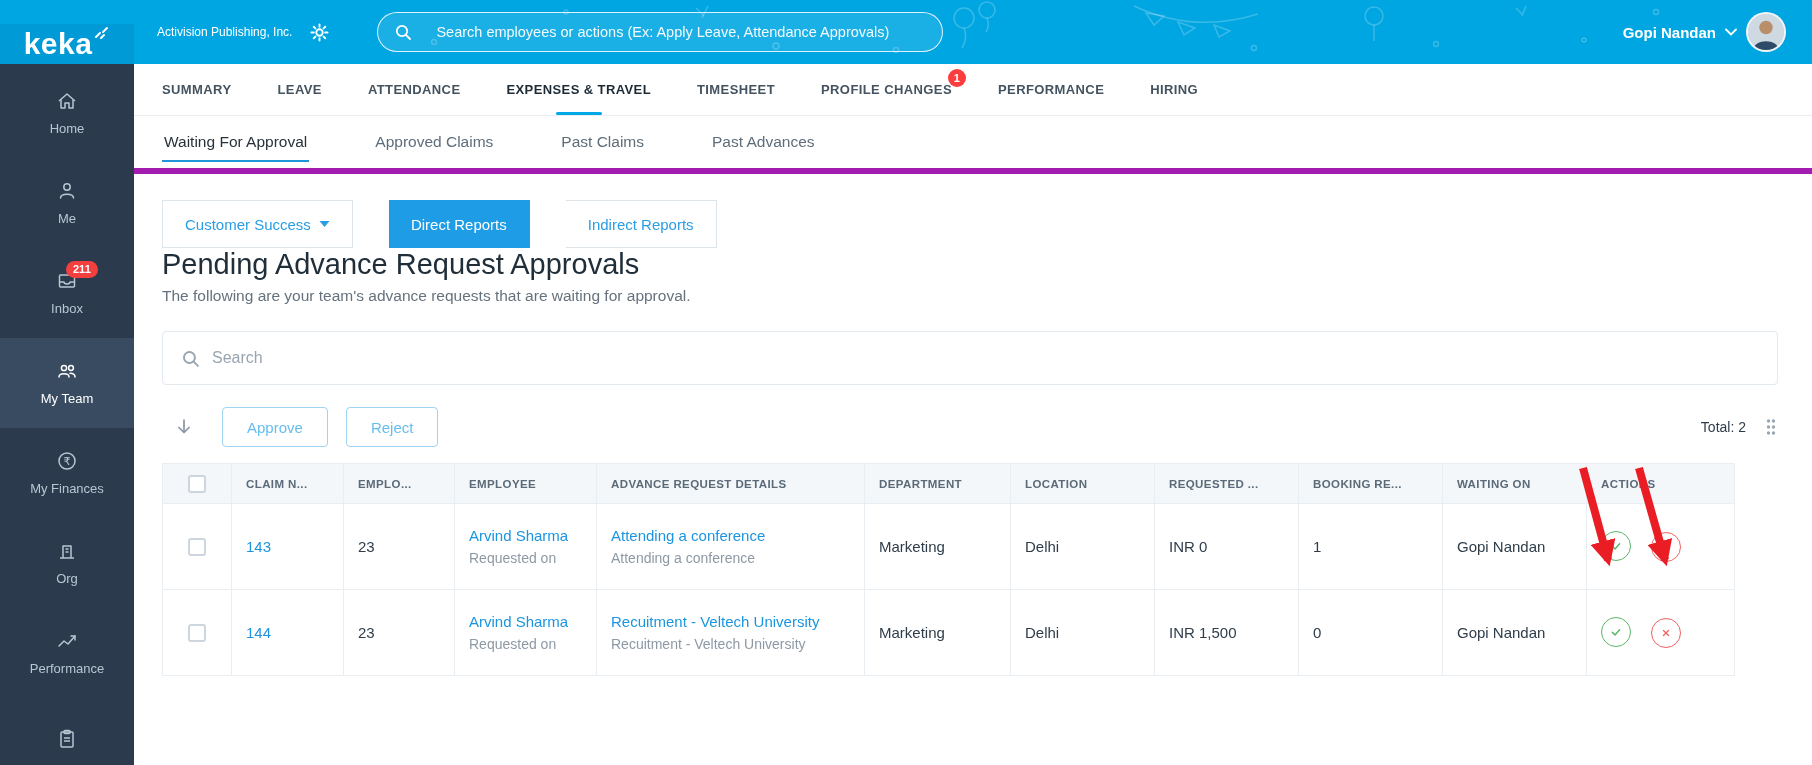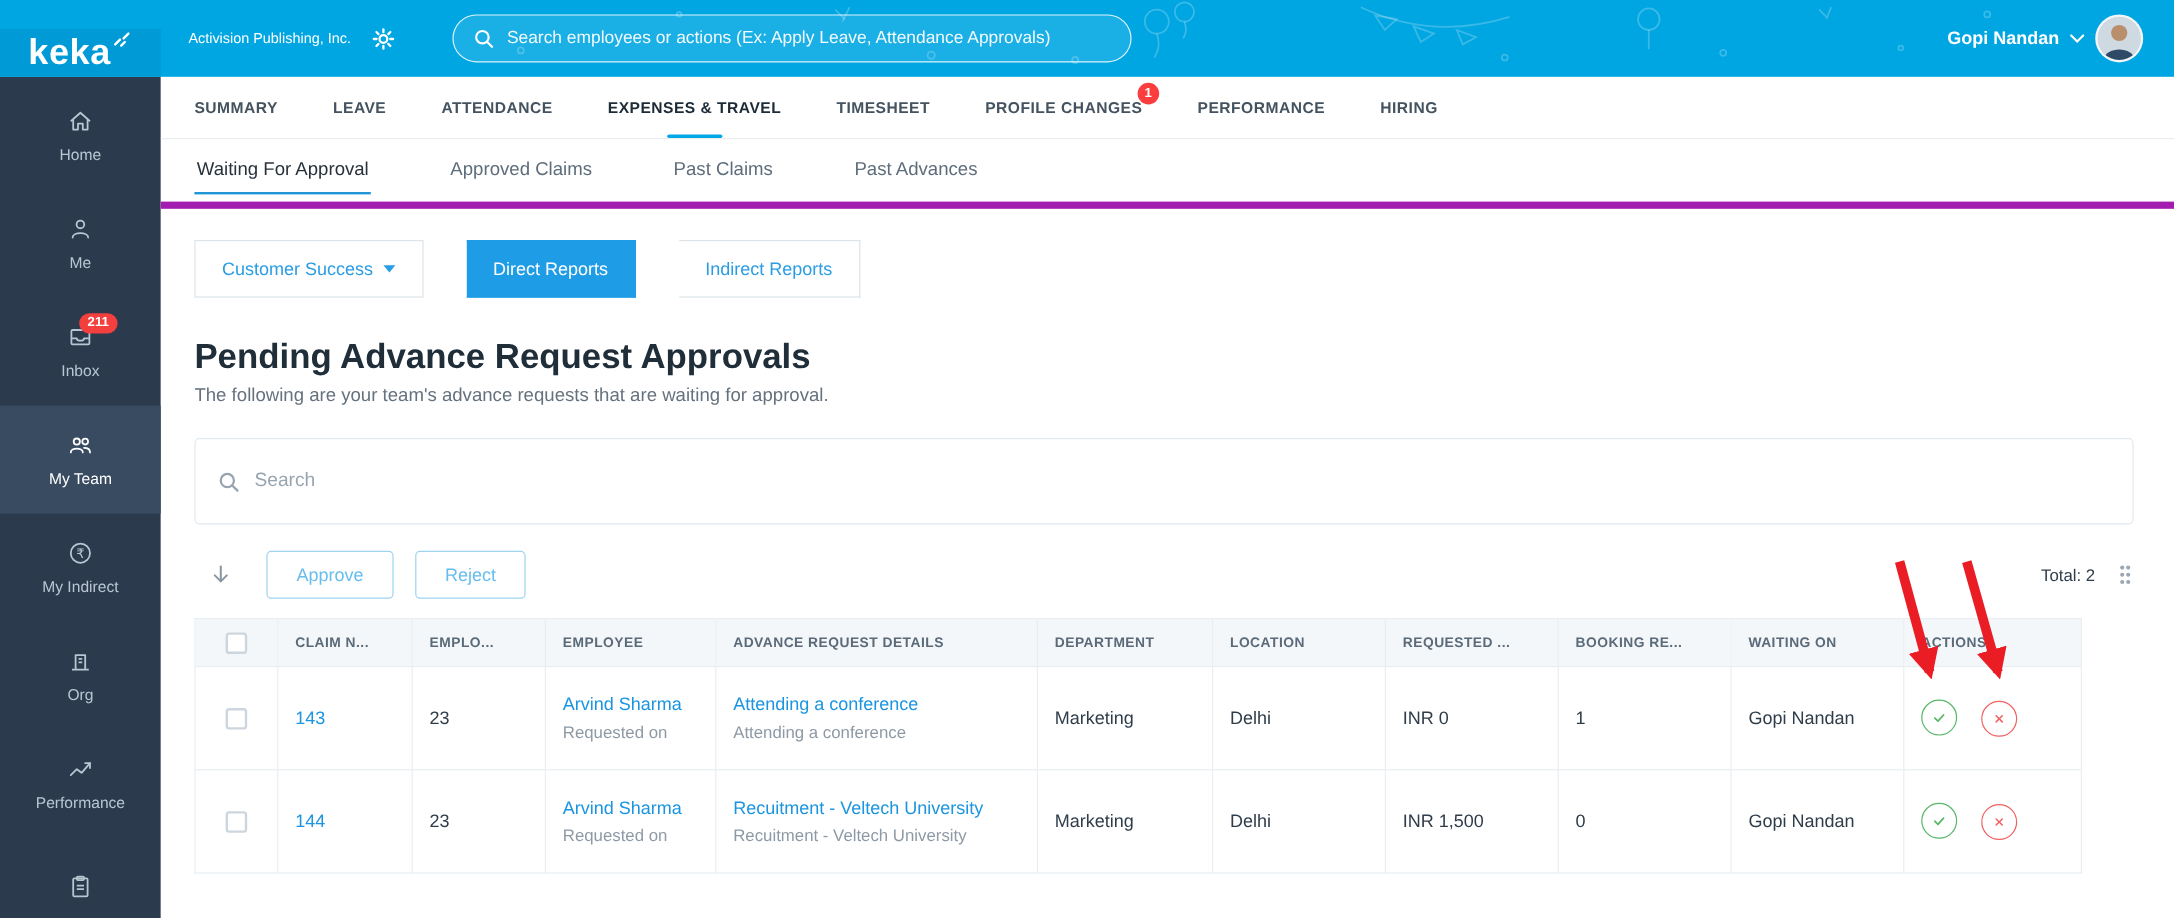--- a/index.html
+++ b/index.html
@@ -13,21 +13,21 @@
   .logo-inner { position: relative; display: flex; align-items: flex-start; }
   .logo-text { color: #fff; font-size: 30px; font-weight: bold; letter-spacing: .5px; line-height: 1; }
   .sparks { margin-left: 2px; margin-top: -4px; }
   .topbar-main { flex: 1; display: flex; align-items: center; padding: 0 26px 0 23px; position: relative; color: #fff; }
   .deco { position: absolute; inset: 0; width: 100%; height: 100%; pointer-events: none; }
   .company { position: relative; z-index: 2; font-size: 12px; font-weight: 500; white-space: nowrap; }
   .gear-btn { position: relative; z-index: 2; margin-left: 18px; display: flex; cursor: pointer; }
   .header-search { position: relative; z-index: 2; margin-left: 48px; width: 566px; height: 40px;
     border: 1px solid rgba(255,255,255,.85); background: rgba(255,255,255,.10); border-radius: 20px;
     display: flex; align-items: center; padding: 0 16px; }
-  .header-search input { flex: 1; margin-left: 10px; background: transparent; border: none; outline: none;
+  .header-search input { flex: 1; margin-left: 24px; background: transparent; border: none; outline: none;
     color: #fff; font-size: 14.5px; font-family: inherit; }
   .header-search input::placeholder { color: rgba(255,255,255,.95); }
   .user { position: relative; z-index: 2; margin-left: auto; display: flex; align-items: center; gap: 9px; cursor: pointer; }
   .user-name { font-size: 15px; font-weight: 600; }
   .avatar { width: 40px; height: 40px; border-radius: 50%; border: 2px solid rgba(255,255,255,.75);
     background: #cfd9e2; overflow: hidden; display: flex; align-items: center; justify-content: center; }
 
   
   .body-row { flex: 1; display: flex; min-height: 0; }
 
@@ -60,24 +60,24 @@
 
   .content { flex: 1; padding: 0 28px; overflow: hidden; }
 
   .filters { margin-top: 26px; display: inline-flex; gap: 36px; }
   .seg { height: 48px; display: flex; align-items: center; justify-content: center; padding: 0 22px;
     border: 1px solid #dde4ea; background: #fff; color: #2a9de4; font-size: 15px; cursor: pointer; white-space: nowrap; }
   .seg + .seg { border-left: none; }
   .seg.active { background: #1e9ce6; border-color: #1e9ce6; color: #fff; }
   .seg .caret { margin-left: 8px; display: flex; }
 
-  .page-title { margin-top: 34px; font-size: 29px; font-weight: 700; color: #202e3a; }
+  .page-title { font-size: 29px; font-weight: 400; color: #202e3a; }
   .page-subtitle { margin-top: 6px; font-size: 15.5px; color: #65727e; }
 
-  .search-box { margin-top: 26px; width: 1616px; height: 72px; border: 1px solid #e2e9ef; border-radius: 4px;
+  .search-box { margin-top: 26px; width: 1616px; height: 54px; border: 1px solid #e2e9ef; border-radius: 4px;
     display: flex; align-items: center; padding: 0 18px; background: #fff; }
   .search-box input { flex: 1; margin-left: 12px; border: none; outline: none; font-size: 16px;
     color: #33414e; font-family: inherit; }
   .search-box input::placeholder { color: #98a5b1; }
 
   .toolbar { margin-top: 22px; width: 1616px; display: flex; align-items: center; }
   .sort-btn { display: flex; margin: 0 10px 0 12px; cursor: pointer; }
   .btn { height: 40px; padding: 0 24px; border: 1px solid #9ed3f2; border-radius: 4px; background: #fff;
     color: #66bdee; font-size: 15px; margin-left: 18px; cursor: pointer; font-family: inherit; }
   .total { margin-left: auto; font-size: 14px; color: #2f3d4a; }
@@ -215,21 +215,21 @@
           <path d="M3 17 C3 12.8 13 12.8 13 17"></path>
             <path d="M14 13.2 C17 13.2 19 14.6 19 17"></path>
         </svg>
         <span class="side-label">My Team</span>
       </div>
       <div class="side-item">
         <svg width="22" height="22" viewBox="0 0 22 22" fill="none" stroke="currentColor" stroke-width="1.5">
           <circle cx="11" cy="11" r="8"></circle>
           <text x="11" y="15" font-size="11" text-anchor="middle" fill="currentColor" stroke="none" font-family="DejaVu Sans, sans-serif">₹</text>
         </svg>
-        <span class="side-label">My Indirect</span>
+        <span class="side-label">My Finances</span>
       </div>
       <div class="side-item">
         <svg width="22" height="22" viewBox="0 0 22 22" fill="none" stroke="currentColor" stroke-width="1.5" stroke-linejoin="round">
           <path d="M7 18 V6 H15 V18"></path>
             <path d="M9.5 9 H12.5"></path>
             <path d="M9.5 12 H12.5"></path>
             <path d="M4 18 H18"></path>
         </svg>
         <span class="side-label">Org</span>
       </div>

